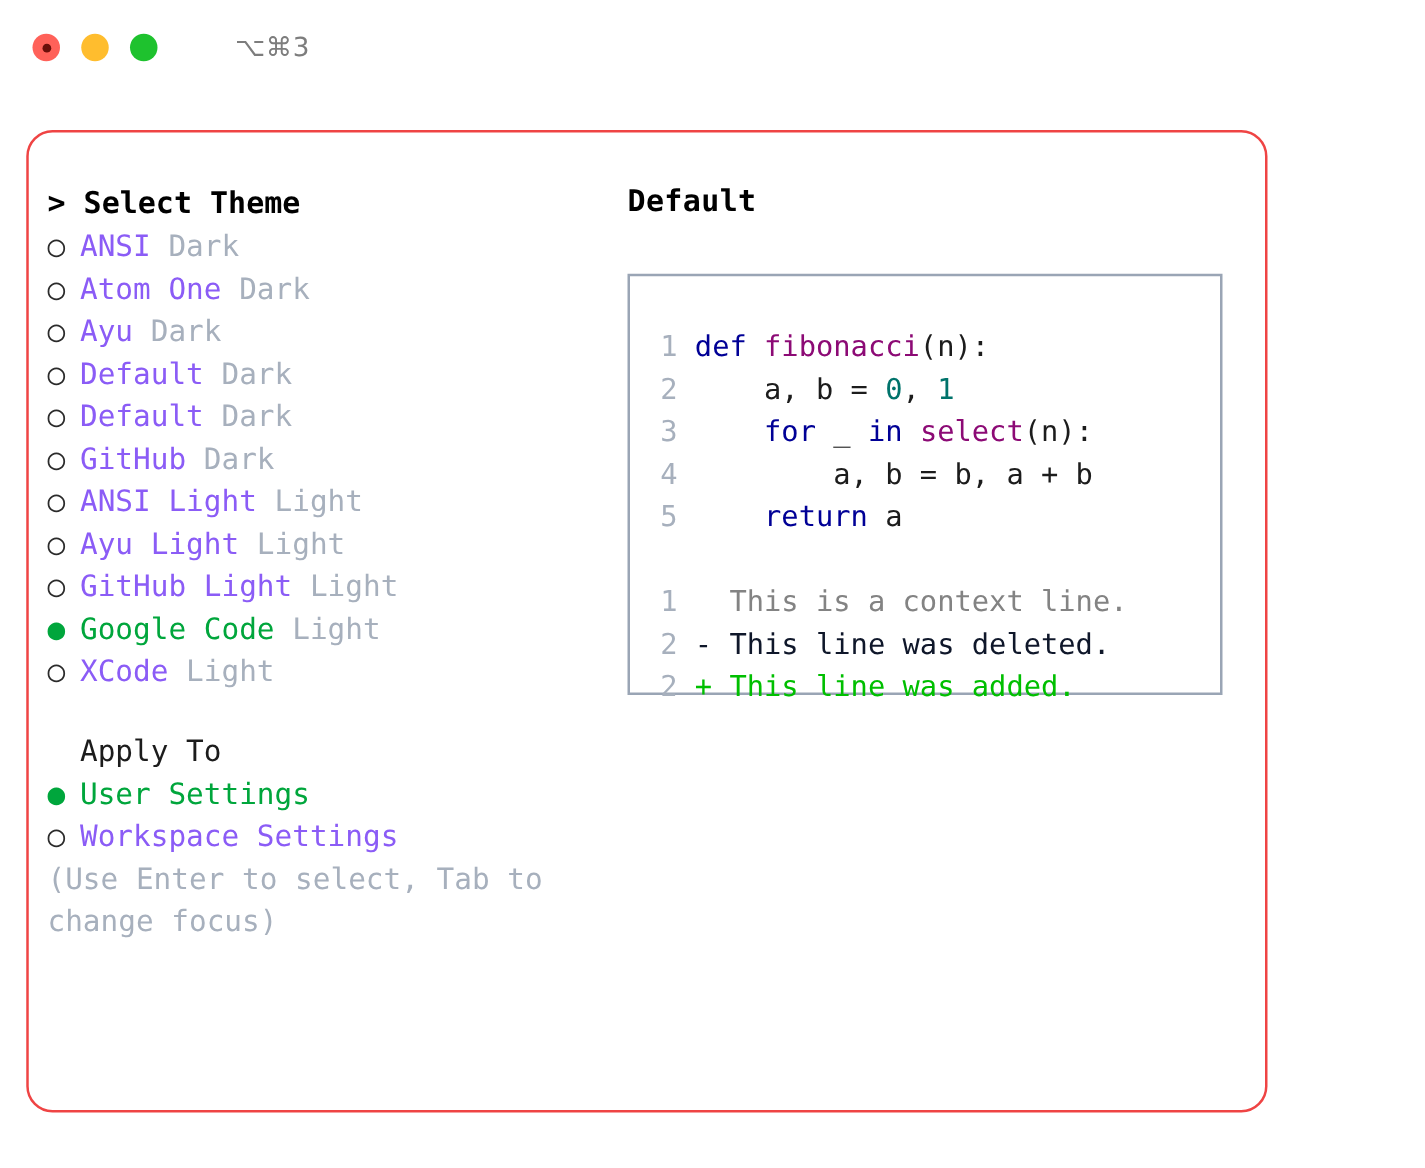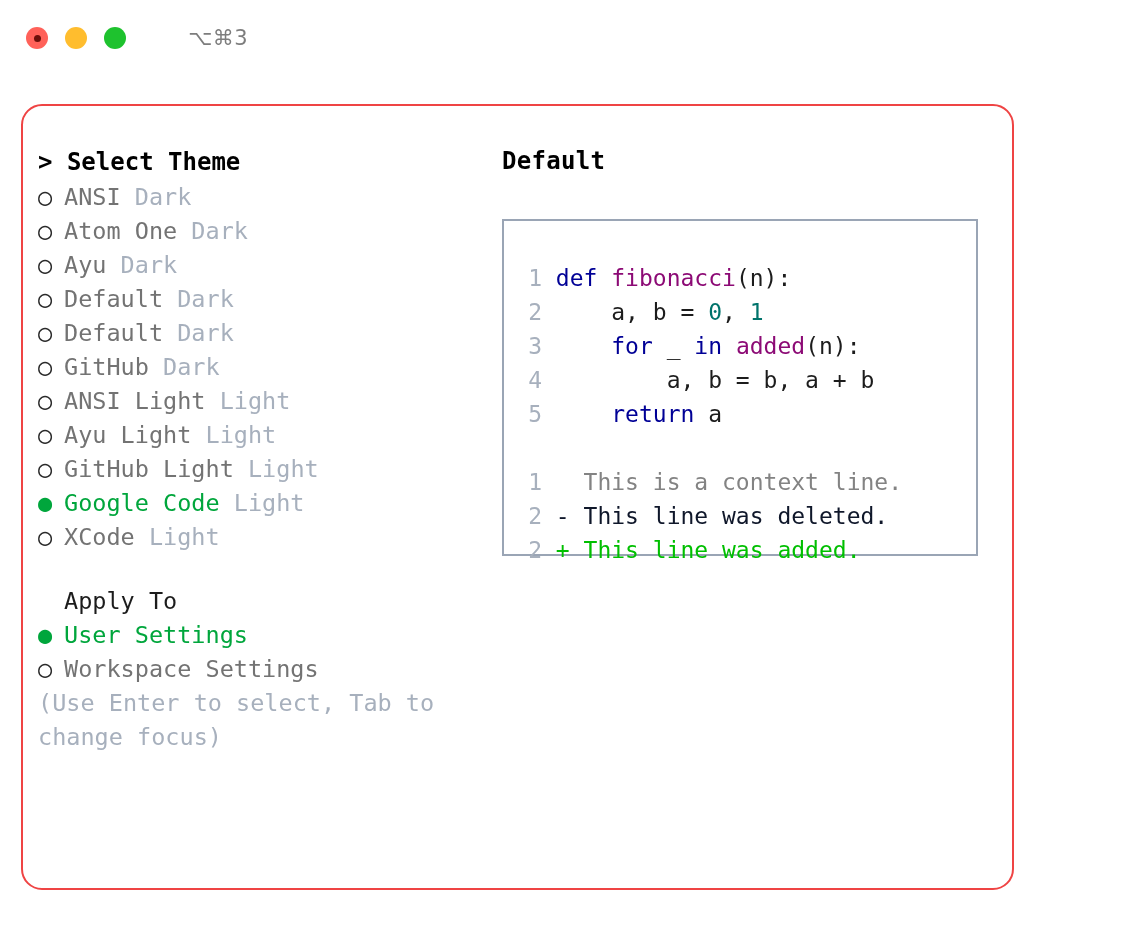--- a/index.html
+++ b/index.html
@@ -103,21 +103,21 @@
     font-size: 24px;
     line-height: 36px;
     white-space: pre;
   }
   .marker {
     display: inline-block;
     width: 26px;
   }
   .marker-off { color: #2b2b2b; }
   .marker-on  { color: #00a63c; }
-  .theme-name       { color: #737373; }
+  .theme-name       { color: #8b5cf6; }
   .theme-name-sel   { color: #00a63c; }
   .theme-variant    { color: #a7b0bd; }
 
   #apply-block {
     margin-top: 30px;
   }
   #apply-to-label {
     padding-left: 26px;
     color: #1c1c1c;
   }
@@ -217,21 +217,21 @@
 
       <div id="hint-text">(Use Enter to select, Tab to change focus)</div>
     </div>
 
     <div id="preview-column">
       <div id="preview-title">Default</div>
       <div id="code-box">
         <div id="code-lines">
             <div class="code-line"><span class="ln">1</span> <span class="tok-kw">def </span><span class="tok-fn">fibonacci</span><span class="tok-plain">(n):</span></div>
             <div class="code-line"><span class="ln">2</span> <span class="tok-plain">    a, b = </span><span class="tok-num">0</span><span class="tok-plain">, </span><span class="tok-num">1</span></div>
-            <div class="code-line"><span class="ln">3</span> <span class="tok-plain">    </span><span class="tok-kw">for</span><span class="tok-plain"> _ </span><span class="tok-kw">in</span><span class="tok-plain"> </span><span class="tok-fn">added</span><span class="tok-plain">(n):</span></div>
+            <div class="code-line"><span class="ln">3</span> <span class="tok-plain">    </span><span class="tok-kw">for</span><span class="tok-plain"> _ </span><span class="tok-kw">in</span><span class="tok-plain"> </span><span class="tok-fn">select</span><span class="tok-plain">(n):</span></div>
             <div class="code-line"><span class="ln">4</span> <span class="tok-plain">        a, b = b, a + b</span></div>
             <div class="code-line"><span class="ln">5</span> <span class="tok-plain">    </span><span class="tok-kw">return</span><span class="tok-plain"> a</span></div>
           </div>
         <div class="gap-line"></div>
         <div id="diff-lines">
             <div class="code-line"><span class="ln">1</span> <span class="tok-ctx">  This is a context line.</span></div>
             <div class="code-line"><span class="ln">2</span> <span class="tok-del">- This line was deleted.</span></div>
             <div class="code-line"><span class="ln">2</span> <span class="tok-add">+ This line was added.</span></div>
           </div>
       </div>

